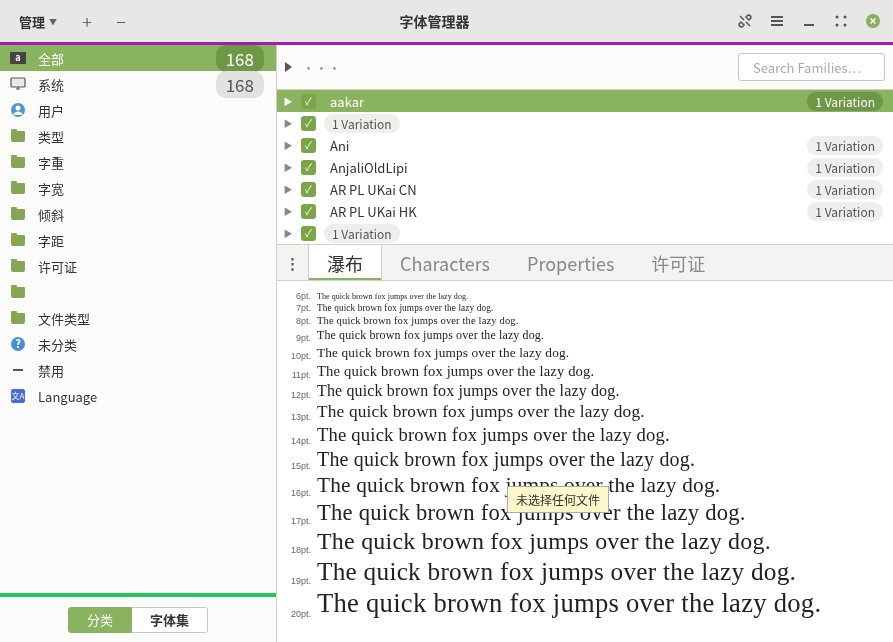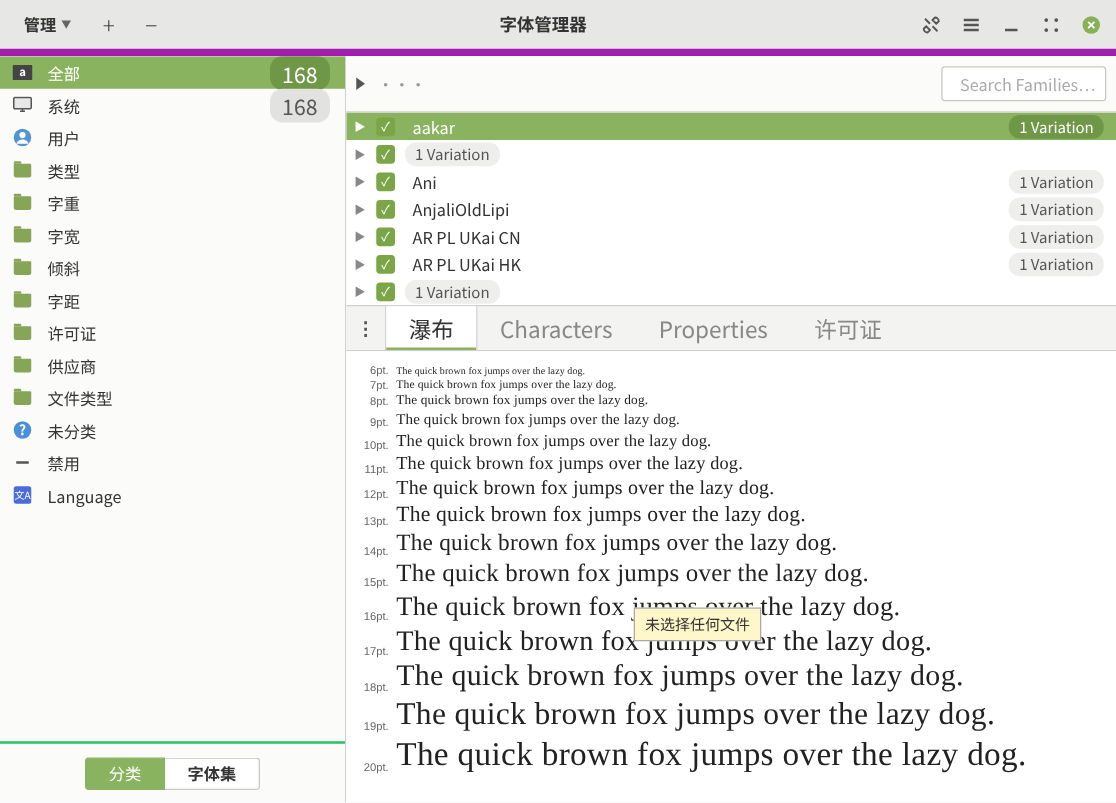--- a/index.html
+++ b/index.html
@@ -1,18 +1,18 @@
 <!DOCTYPE html>
 <html><head>
 <meta charset="utf-8">
 <style>
 * { margin: 0; padding: 0; box-sizing: border-box; font-family: "Noto Sans CJK SC", "Microsoft YaHei", sans-serif; }
 body { width: 893px; height: 642px; overflow: hidden; background: #f0f0ef; font-size: 13px; color: #333; }
 
-.titlebar { height: 45px; background: #e7e8e6; display: flex; align-items: center; padding: 0 6px; border-bottom: 6px solid #a21caf; }
+.titlebar { height: 45px; background: #e7e8e6; display: flex; align-items: center; padding: 0 6px; border-bottom: 3px solid #a21caf; }
 .tb-left { display: flex; align-items: center; gap: 0; }
 .tb-btn { height: 28px; display: flex; align-items: center; justify-content: center; background: transparent; border: 1px solid transparent; border-radius: 3px; color: #444; }
 .tb-btn.manage { font-size: 13px; padding: 0 12px; font-weight: bold; color: #333; }
 .tb-chev { font-size: 8px; margin-left: 4px; color: #666; }
 .tb-btn.icon { width: 34px; font-size: 18px; font-weight: 300; }
 .tb-center { flex: 1; text-align: center; font-weight: bold; font-size: 14px; color: #333; }
 .tb-right { display: flex; align-items: center; gap: 4px; }
 .tb-right .wc { width: 28px; height: 28px; display: flex; align-items: center; justify-content: center; color: #555; }
 .close-btn svg circle { fill: #87b158; }
 
@@ -21,31 +21,31 @@
 .sidebar { width: 277px; background: #fbfbfa; border-right: 1px solid #d0d0ce; display: flex; flex-direction: column; }
 .sb-list { flex: 1; overflow-y: auto; }
 .sb-item { height: 26px; display: flex; align-items: center; padding: 0 12px 0 10px; gap: 12px; cursor: default; }
 .sb-item.selected { background: #8ab35f; color: #fff; }
 .sb-item .icon { width: 16px; display: flex; align-items: center; justify-content: center; }
 .sb-item .label { flex: 1; font-size: 13px; }
 .sb-item .count { font-size: 17px; background: #e2e2e0; padding: 1px 10px; border-radius: 10px; color: #555; }
 .sb-item.selected .count { background: #6f9748; color: #fff; }
 .folder-icon { width: 14px; height: 11px; border-radius: 1px 1px 2px 2px; position: relative; }
 .folder-icon::before { content: ""; position: absolute; top: -2px; left: 0; width: 6px; height: 2px; border-radius: 1px 1px 0 0; background: inherit; }
-.sb-bottom { height: 49px; border-top: 2px solid #22c55e; display: flex; align-items: center; justify-content: center; gap: 0; padding: 20px; }
+.sb-bottom { height: 49px; border-top: 4px solid #22c55e; display: flex; align-items: center; justify-content: center; gap: 0; padding: 20px; }
 .sb-tab { height: 26px; padding: 0 18px; display: flex; align-items: center; justify-content: center; font-size: 13px; border: 1px solid #c6c6c4; background: #fff; }
 .sb-tab.active { background: #8ab35f; color: #fff; border-color: #8ab35f; }
 .sb-tab:first-child { border-radius: 3px 0 0 3px; }
 .sb-tab:last-child { border-radius: 0 3px 3px 0; border-left: none; font-weight: bold; }
 
 .content { flex: 1; display: flex; flex-direction: column; background: #fff; }
 
 .top-toolbar { height: 45px; background: #fbfbfa; border-bottom: 1px solid #d0d0ce; display: flex; align-items: center; padding: 0 8px; gap: 10px; }
 .triangle-r { width: 0; height: 0; border-top: 5px solid transparent; border-bottom: 5px solid transparent; border-left: 7px solid #555; }
-.search-box { margin-left: auto; width: 132px; height: 28px; background: #fff; border: 1px solid #c6c6c4; border-radius: 3px; display: flex; align-items: center; padding: 0 8px; gap: 6px; color: #999; }
+.search-box { margin-left: auto; width: 147px; height: 28px; background: #fff; border: 1px solid #c6c6c4; border-radius: 3px; display: flex; align-items: center; padding: 0 8px; gap: 6px; color: #999; }
 .search-box input { border: none; outline: none; flex: 1; font-size: 13px; background: transparent; }
 .search-box input::placeholder { color: #aaa; }
 
 .font-list { height: 154px; overflow-y: auto; }
 .font-row { height: 22px; display: flex; align-items: center; padding: 0 10px 0 6px; gap: 8px; font-size: 13px; }
 .font-row.selected { background: #8ab35f; color: #fff; }
 .font-arrow { width: 10px; display: flex; align-items: center; justify-content: center; color: #888; font-size: 9px; }
 .font-row.selected .font-arrow { color: #fff; }
 .chk { width: 15px; height: 15px; border-radius: 3px; background: #7aa648; display: flex; align-items: center; justify-content: center; color: #fff; font-size: 10px; line-height: 1; }
 .font-name { flex: 1; margin-left: 6px; }
@@ -186,21 +186,20 @@
         <div class="sb-item">
           <span class="icon">
             <div class="folder-icon" style="background:#87a556"></div>
           </span>
           <span class="label">许可证</span>
         </div>
         <div class="sb-item">
           <span class="icon">
             <div class="folder-icon" style="background:#87a556"></div>
           </span>
-          <span class="label">供应商</span>
         </div>
         <div class="sb-item">
           <span class="icon">
             <div class="folder-icon" style="background:#87a556"></div>
           </span>
           <span class="label">文件类型</span>
         </div>
         <div class="sb-item">
           <span class="icon">
             <svg width="16" height="16" viewBox="0 0 16 16">

